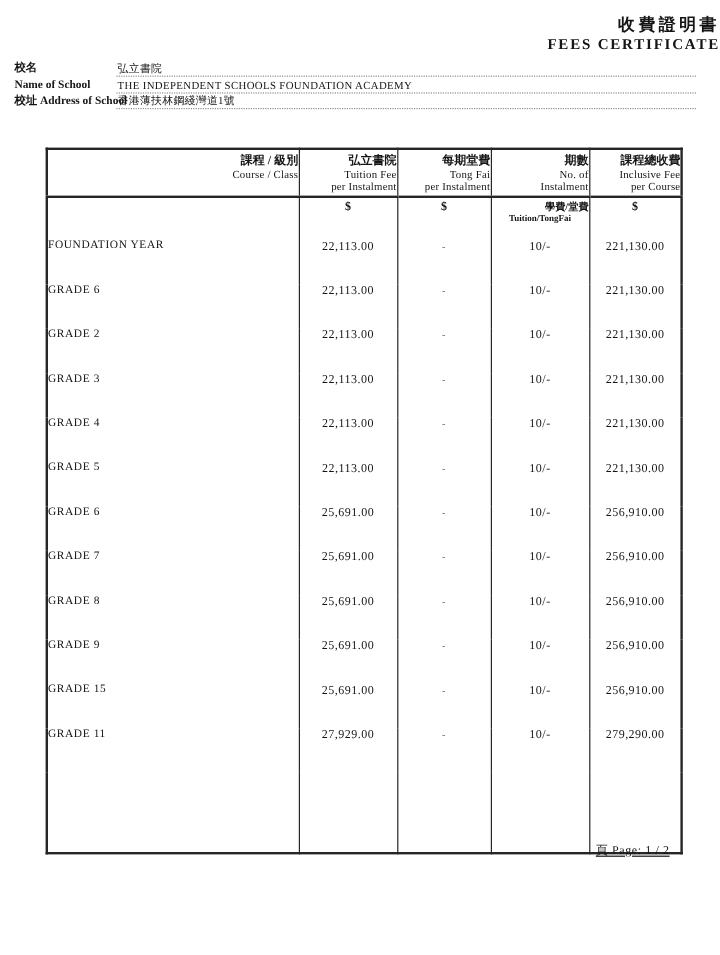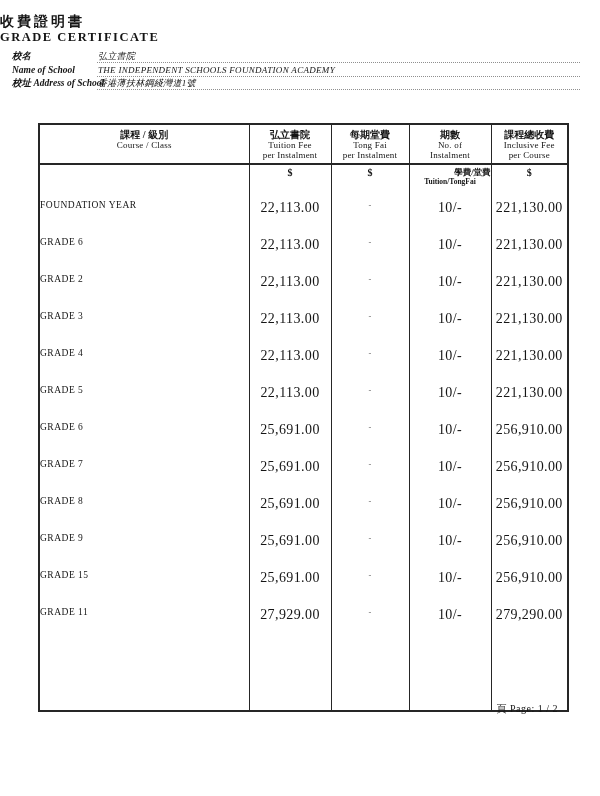--- a/index.html
+++ b/index.html
@@ -1,62 +1,62 @@
 <!DOCTYPE html>
 <html><head>
 <meta charset="utf-8">
 <style>
   html,body{margin:0;padding:0;}
   body{
     width:600px;height:796px;background:#ffffff;position:relative;
     font-family:"Liberation Serif","DejaVu Serif",serif;color:#151515;
     -webkit-font-smoothing:antialiased;
   }
-  .title-block{position:absolute;top:13px;left:0;width:600px;text-align:left;}
+  .title-block{position:absolute;top:13px;left:0;width:600px;text-align:right;}
   .title-zh{font-size:14px;font-weight:bold;letter-spacing:3px;line-height:17px;}
   .title-en{font-size:12.5px;font-weight:bold;letter-spacing:1.5px;line-height:15px;}
 
   .school-info{position:absolute;top:51px;left:12px;width:568px;}
-  .si-row{display:flex;height:13.7px;align-items:flex-start;font-style:italic;}
+  .si-row{display:flex;height:13.7px;align-items:center;}
   .si-label{width:85px;font-size:9.5px;font-weight:bold;line-height:11px;white-space:nowrap;}
   .si-value{flex:1;font-size:9px;line-height:11px;border-bottom:1px dotted #8f8f8f;
             padding-left:1px;letter-spacing:0.3px;white-space:nowrap;}
 
   .fee-table{
     position:absolute;left:38px;top:123px;width:529px;height:577px;
     border-collapse:collapse;table-layout:fixed;
     border:2px solid #262626;
   }
   .fee-table td,.fee-table th{
     padding:0;vertical-align:top;font-weight:normal;overflow:hidden;
   }
   .vline{border-left:1.5px solid #262626;}
-  .hrow1 th{border-bottom:2px solid #262626;text-align:center;padding-top:4px;height:34px;margin-top:18px;}
+  .hrow1 th{border-bottom:2px solid #262626;text-align:right;padding-top:4px;height:34px;margin-top:18px;}
   .hz{font-size:10px;font-weight:bold;line-height:11px;}
   .he{font-size:9px;font-weight:normal;line-height:10px;letter-spacing:0.2px;}
   .hrow2 td{height:33px;text-align:center;padding-top:2px;}
   .dollar{font-size:10px;font-weight:bold;line-height:11px;}
   .sub-zh{font-size:8.5px;font-weight:bold;line-height:10px;text-align:right;}
   .sub-en{font-size:7.5px;font-weight:bold;line-height:9px;}
   .brow td{height:37px;font-family:Liberation Serif, serif;}
   .course-cell{padding:6px 0 0 46px;font-size:9.5px;letter-spacing:0.5px;white-space:nowrap;}
-  .val-cell{padding-top:19px;text-align:center;font-size:14px;letter-spacing:0.4px;}
+  .val-cell{padding-top:19px;text-align:center;font-size:10px;letter-spacing:0.4px;}
   .dash-cell{color:#6a6a6a;font-size:8.5px;}
   .frow td{height:66px;}
 
   .page-footer{
-    position:absolute;top:702px;right:42px;font-size:10px;letter-spacing:0.5px;
+    position:absolute;top:702px;right:42px;font-size:10px;letter-spacing:0.5px;text-decoration:underline;
   }
 </style>
 </head>
 <body>
 
 <div class="title-block">
   <div class="title-zh">收費證明書</div>
-  <div class="title-en">GRADE CERTIFICATE</div>
+  <div class="title-en">FEES CERTIFICATE</div>
 </div>
 
 <div class="school-info">
   <div class="si-row">
     <div class="si-label">校名</div>
     <div class="si-value">弘立書院</div>
   </div>
   <div class="si-row">
     <div class="si-label">Name of School</div>
     <div class="si-value">THE INDEPENDENT SCHOOLS FOUNDATION ACADEMY</div>

